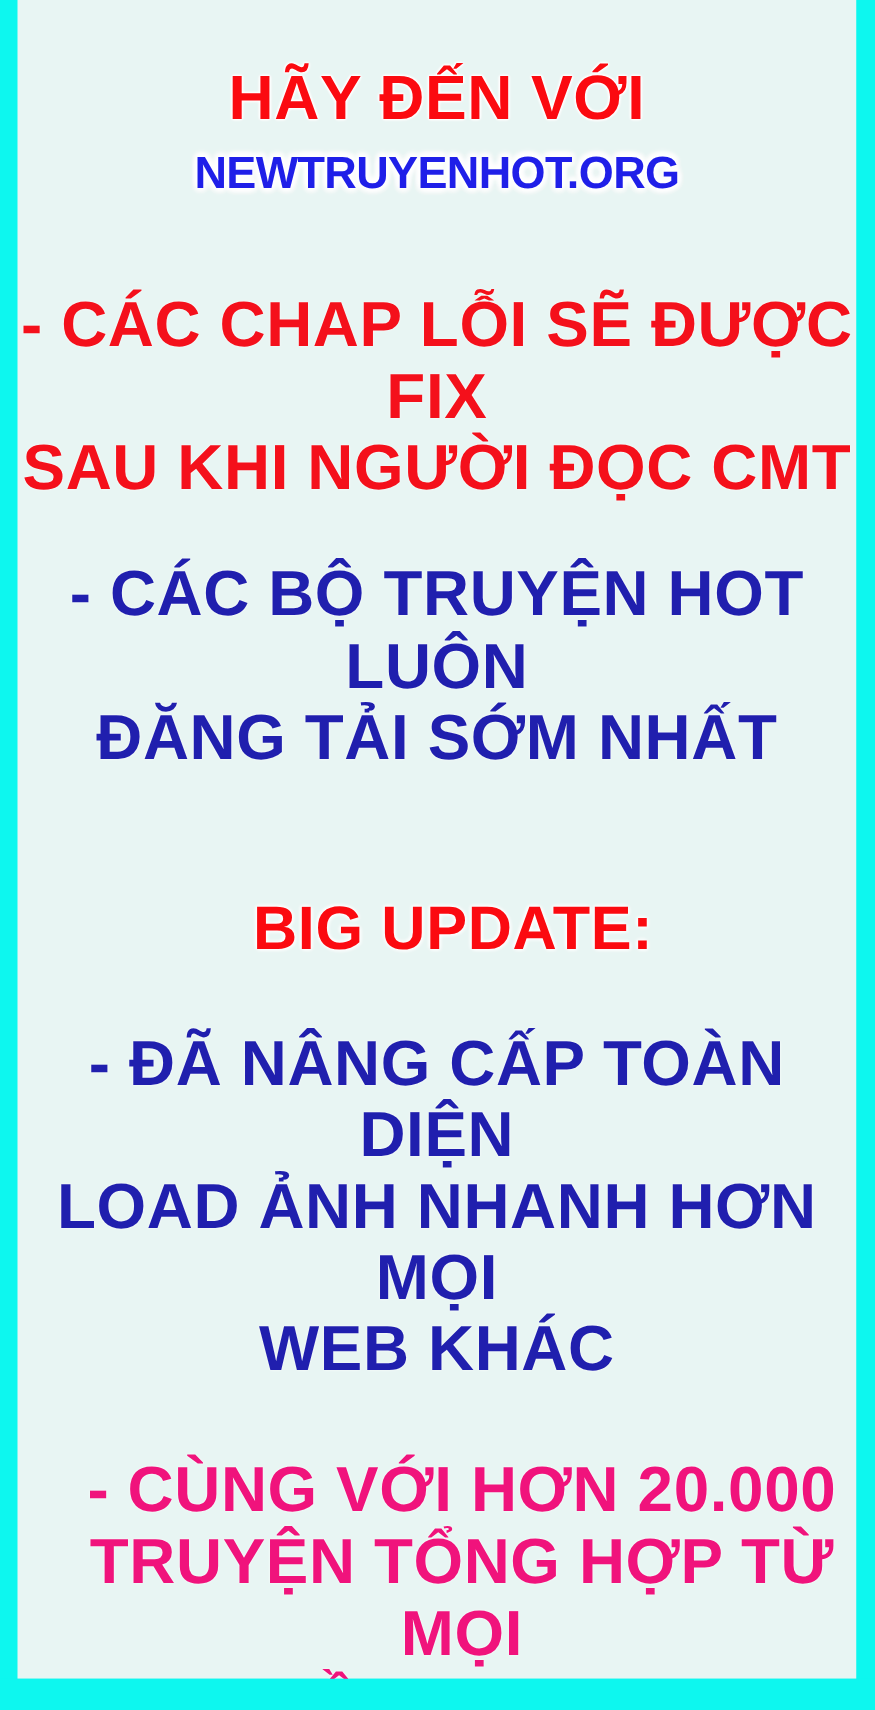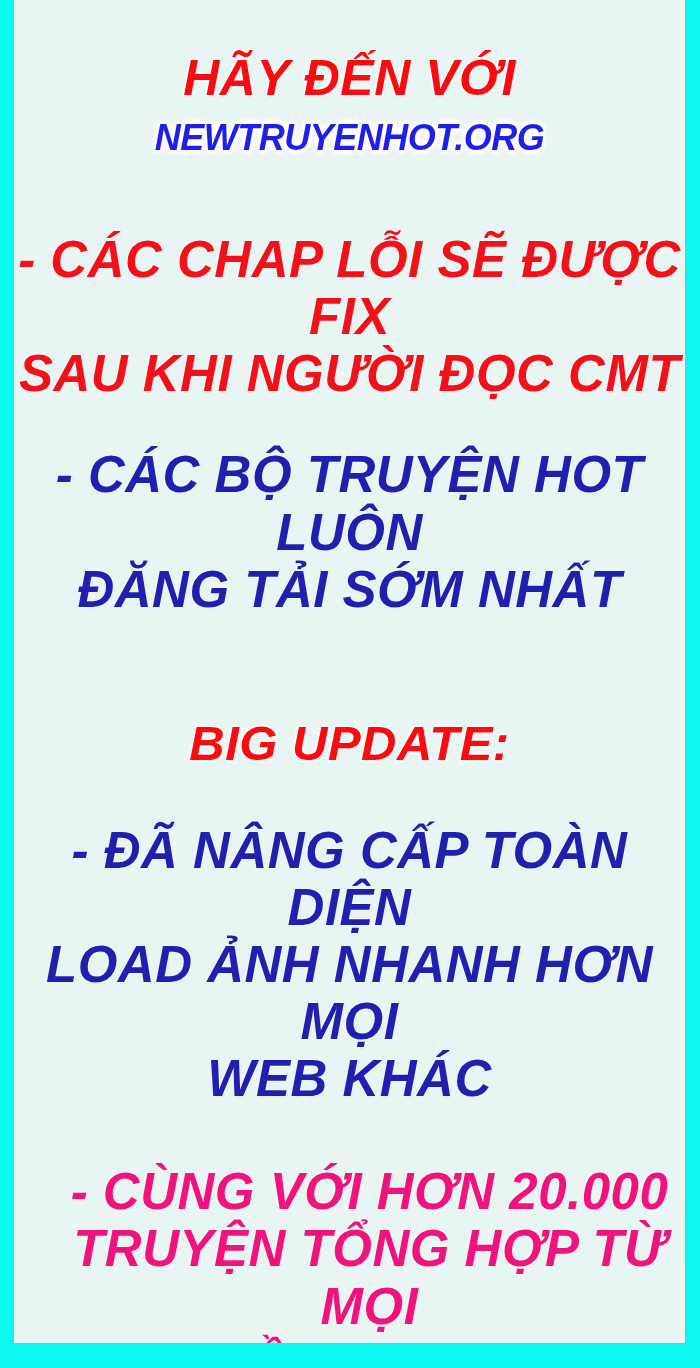--- a/index.html
+++ b/index.html
@@ -22,21 +22,20 @@
     position: absolute;
     left: 14px;
     top: 0px;
     width: 671px;
     height: 1343px;
     background: #e8f5f3;
     box-sizing: border-box;
     display: flex;
     flex-direction: column;
     align-items: center;
-    font-style: italic;
   }
 
   .line {
     width: 100%;
     text-align: center;
     font-weight: 700;
     letter-spacing: 0.5px;
     line-height: 1.06;
     white-space: pre-line;
     font-stretch: condensed;
@@ -90,20 +89,21 @@
   .gap-f  { margin-top: 56px; }     
 
   .big-update {
     font-size: 49px;
     color: #fb0a10;
     font-family: "Liberation Sans Narrow", "Liberation Sans", sans-serif;
     text-shadow:
        0 0 4px #ffffff,
        1px 1px 3px #ffffff,
       -1px -1px 3px #ffffff;
+    padding-left: 26px;
   }
 
   
   #bottom-band {
     position: absolute;
     left: 0;
     bottom: 0;
     width: 700px;
     height: 25px;
     background: #0df7ef;

